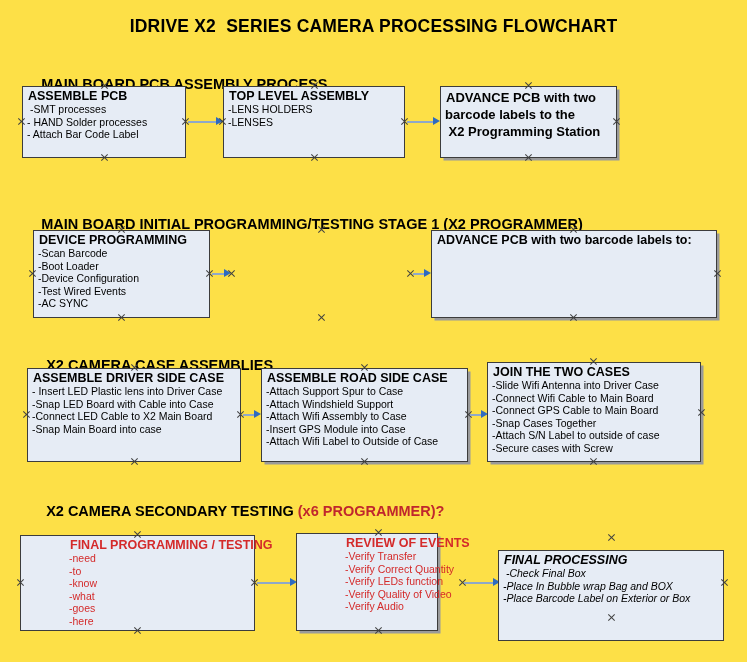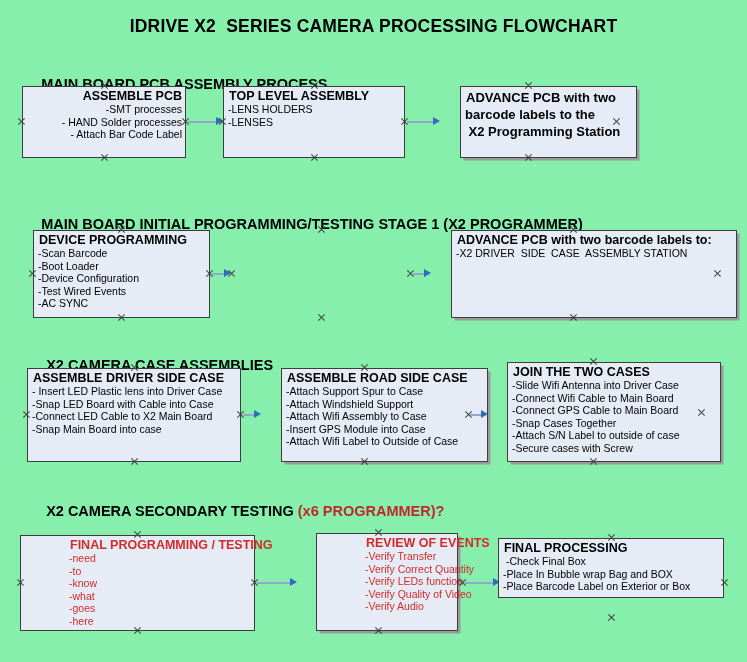--- a/index.html
+++ b/index.html
@@ -9,21 +9,21 @@
     background: #ffffff;
   }
   body {
     font-family: "Liberation Sans", sans-serif;
     color: #000000;
   }
   #canvas {
     position: relative;
     width: 747px;
     height: 662px;
-    background: #86efac;
+    background: #fde047;
     overflow: hidden;
   }
 
   
   .doc-title {
     position: absolute;
     left: 0;
     top: 16px;
     width: 747px;
     text-align: center;
@@ -51,21 +51,20 @@
     position: absolute;
     box-sizing: border-box;
     background: #e6ecf5;
     border: 1px solid #3c3c3c;
     padding: 2px 3px 2px 4px;
     overflow: visible;
   }
   .box.shadowed {
     border: 1px solid #3c3c3c;
     box-shadow: 3px 3px 0 -0.5px #9a9a9a;
-    margin-left: 20px;
   }
   .box-title {
     font-size: 12.5px;
     font-weight: bold;
     line-height: 14px;
     white-space: pre;
     margin: 0 0 0 1px;
   }
   .box-line {
     font-size: 10.5px;
@@ -128,21 +127,21 @@
 <body>
 
 <div id="canvas">
 
   <div class="doc-title">IDRIVE X2  SERIES CAMERA PROCESSING FLOWCHART</div>
 
   <div class="section-head" style="left:25px; top:60px;">
     <span>MAIN BOARD PCB ASSEMBLY PROCESS</span>
   </div>
 
-  <div class="box" style="left:22px; top:86px; width:164px; height:72px;text-align:right;">
+  <div class="box" style="left:22px; top:86px; width:164px; height:72px;">
     <div class="box-title">ASSEMBLE PCB</div>
     <div class="box-line"> -SMT processes</div>
     <div class="box-line">- HAND Solder processes</div>
     <div class="box-line">- Attach Bar Code Label</div>
   </div>
   <div class="handle" style="left:100px; top:81px;"></div>
   <div class="handle" style="left:100px; top:153px;"></div>
   <div class="handle" style="left:17px; top:117px;"></div>
   <div class="handle" style="left:181px; top:117px;"></div>
 
@@ -194,21 +193,20 @@
   <div class="handle" style="left:317px; top:225px;"></div>
   <div class="handle" style="left:317px; top:313px;"></div>
   <div class="handle" style="left:227px; top:269px;"></div>
   <div class="handle" style="left:406px; top:269px;"></div>
 
   <div class="conn" style="left:413px; top:273px; width:14px;"></div>
   <div class="conn-head" style="left:424px; top:269px;"></div>
 
   <div class="box shadowed" style="left:431px; top:230px; width:286px; height:88px;">
     <div class="box-title">ADVANCE PCB with two barcode labels to:</div>
-    <div class="box-line">-X2 DRIVER  SIDE  CASE  ASSEMBLY STATION</div>
   </div>
   <div class="handle" style="left:569px; top:225px;"></div>
   <div class="handle" style="left:569px; top:313px;"></div>
   <div class="handle" style="left:713px; top:269px;"></div>
 
   <div class="section-head" style="left:30px; top:341px;">
     <span>X2 CAMERA CASE ASSEMBLIES</span>
   </div>
 
   <div class="box" style="left:27px; top:368px; width:214px; height:94px;">
@@ -284,21 +282,21 @@
     <div class="box-line">-Verify Audio</div>
   </div>
   <div class="overflow-line" style="left:299px; top:666px;">-Test of accessory ports?</div>
   <div class="handle" style="left:374px; top:528px;"></div>
   <div class="handle" style="left:374px; top:626px;"></div>
   <div class="handle" style="left:458px; top:578px;"></div>
 
   <div class="conn" style="left:464px; top:582px; width:32px;"></div>
   <div class="conn-head" style="left:493px; top:578px;"></div>
 
-  <div class="box" style="left:498px; top:538px; width:226px; height:60px;">
+  <div class="box" style="left:498px; top:550px; width:226px; height:91px;font-style:italic;">
     <div class="box-title">FINAL PROCESSING</div>
     <div class="box-line"> -Check Final Box</div>
     <div class="box-line">-Place In Bubble wrap Bag and BOX</div>
     <div class="box-line">-Place Barcode Label on Exterior or Box</div>
   </div>
   <div class="handle" style="left:607px; top:533px;"></div>
   <div class="handle" style="left:607px; top:613px;"></div>
   <div class="handle" style="left:720px; top:578px;"></div>
 
 </div>

